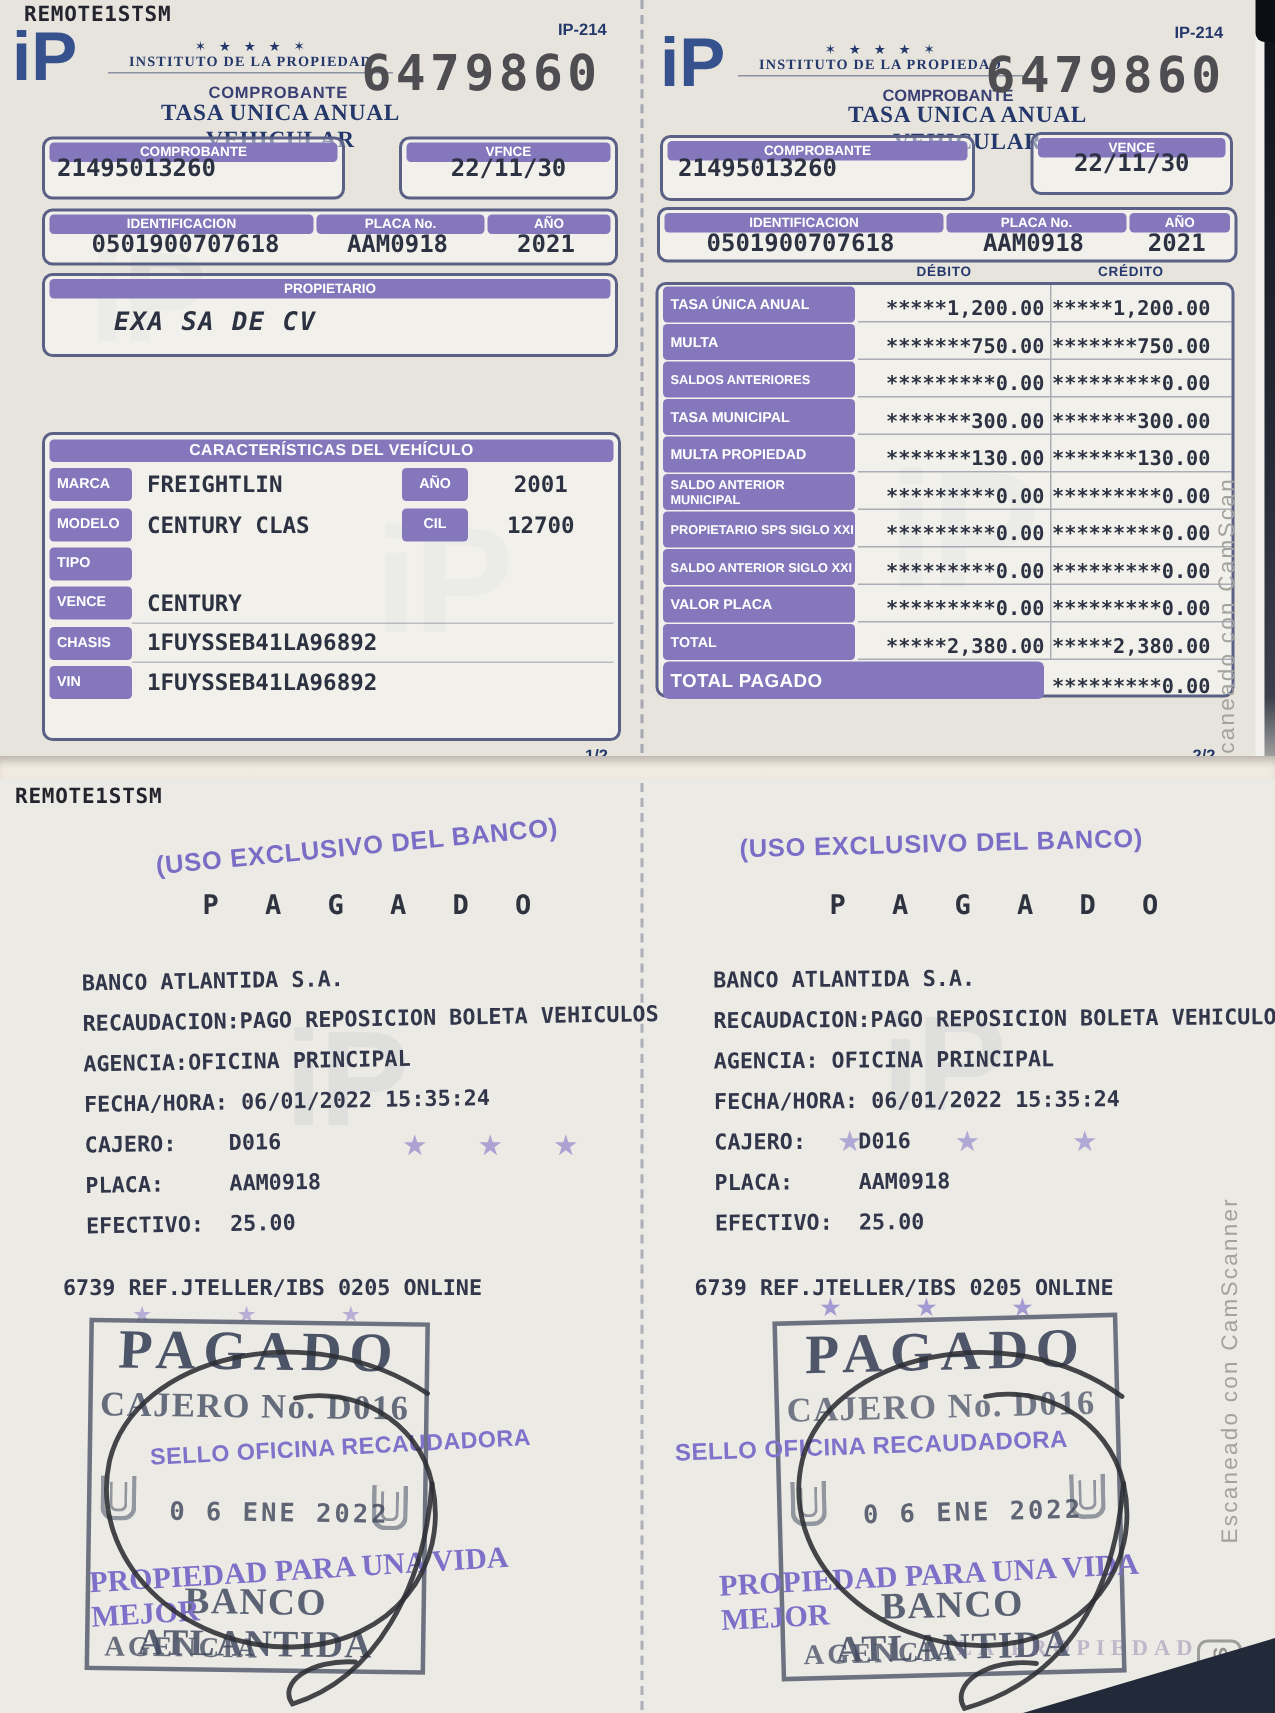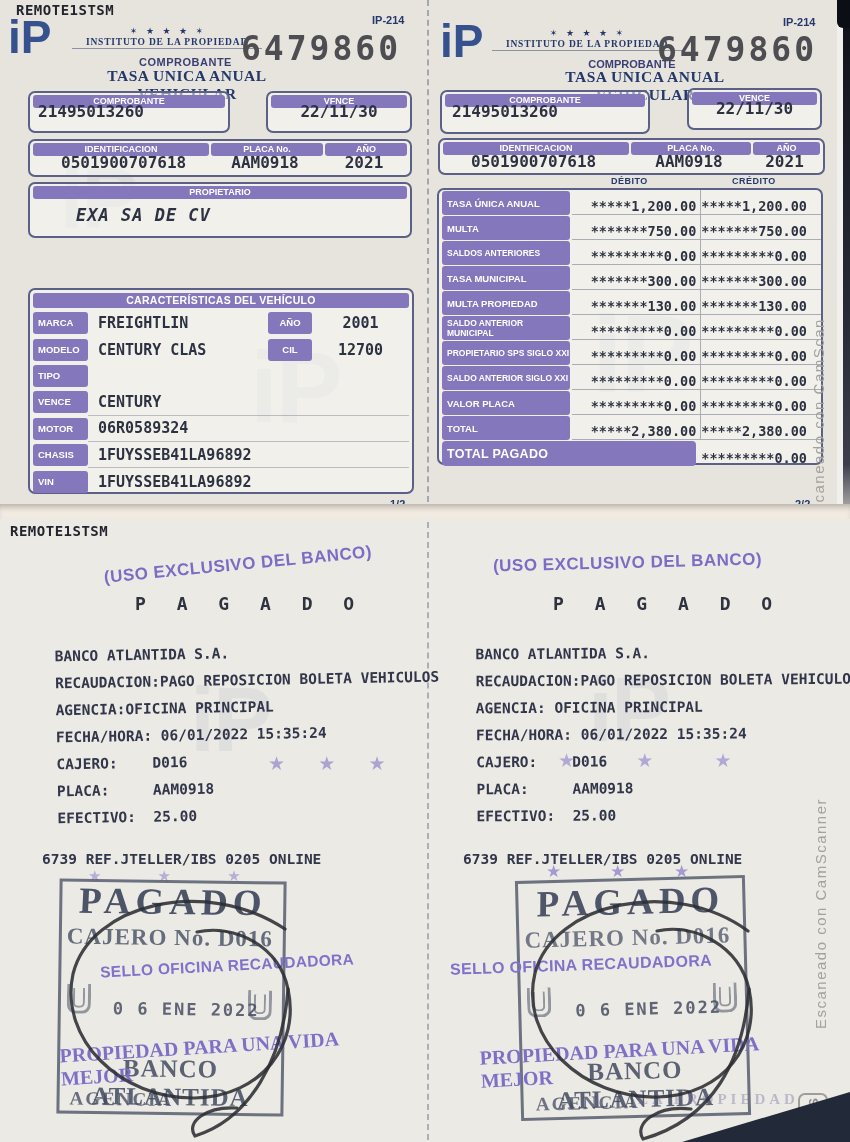--- a/index.html
+++ b/index.html
@@ -106,24 +106,20 @@
           <div class="vval" style="flex:1;text-align:center;padding-left:0;">12700</div>
         </div>
         <div class="vrow">
           <div class="bar vlabel">TIPO</div>
         </div>
         <div class="vrow">
           <div class="bar vlabel">VENCE</div>
           <div class="vval" style="flex:1;border-bottom:1px solid rgba(85,92,118,.35);align-self:stretch;display:flex;align-items:center;">CENTURY</div>
         </div>
         <div class="vrow">
-          <div class="bar vlabel">MOTOR</div>
-          <div class="vval" style="flex:1;border-bottom:1px solid rgba(85,92,118,.35);align-self:stretch;display:flex;align-items:center;">06R0589324</div>
-        </div>
-        <div class="vrow">
           <div class="bar vlabel">CHASIS</div>
           <div class="vval" style="flex:1;border-bottom:1px solid rgba(85,92,118,.35);align-self:stretch;display:flex;align-items:center;">1FUYSSEB41LA96892</div>
         </div>
         <div class="vrow">
           <div class="bar vlabel">VIN</div>
           <div class="vval" style="flex:1;">1FUYSSEB41LA96892</div>
         </div>
       </div>
     </div>
 

